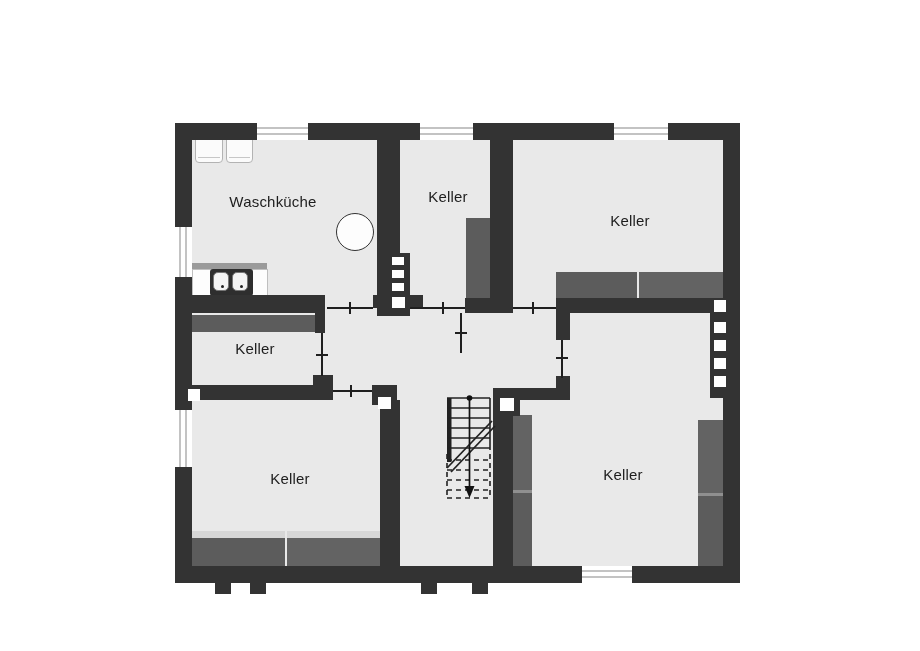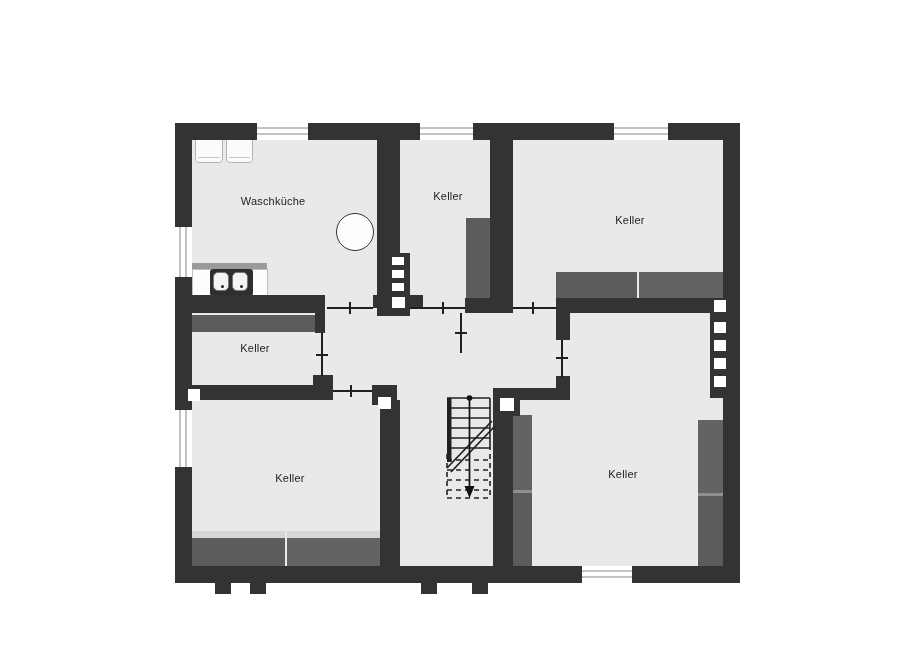--- a/index.html
+++ b/index.html
@@ -10,21 +10,21 @@
   .wall{background:var(--wall,#333);}
   .shelf{background:var(--shelf,#5c5c5c);}
   .shelf2{background:#636363;}
   .seam{background:#8f8f8f;}
   .wseam{background:#e9e9e9;}
   .lightstrip{background:#d7d7d7;}
   .window{background:#fff;}
   .wl{background:var(--winline,#c3c3c3);}
   .wsq{background:#fff;}
   .dline{background:#1f1f1f;}
-  .label{color:var(--labeltext,#1d1d1d);font-size:11px;letter-spacing:0.2px;transform:translate(-50%,-50%);white-space:nowrap;}
+  .label{color:var(--labeltext,#1d1d1d);font-size:15px;letter-spacing:0.2px;transform:translate(-50%,-50%);white-space:nowrap;}
   .fixture-outline{background:#fbfbfb;border:1px solid #b3b3b3;}
   .counter{background:#fdfdfd;border:1px solid #bfbfbf;}
   .grayline{background:#9a9a9a;}
   .sinkbody{background:#2e2e2e;border-radius:3px;}
   .basin{background:#f4f4f4;border-radius:5px;border:1px solid #777;}
   .drain{background:#222;border-radius:50%;}
   .boiler{background:#fdfdfd;border:1.6px solid #333;border-radius:50%;}
   svg{position:absolute;}
 </style>
 </head>

